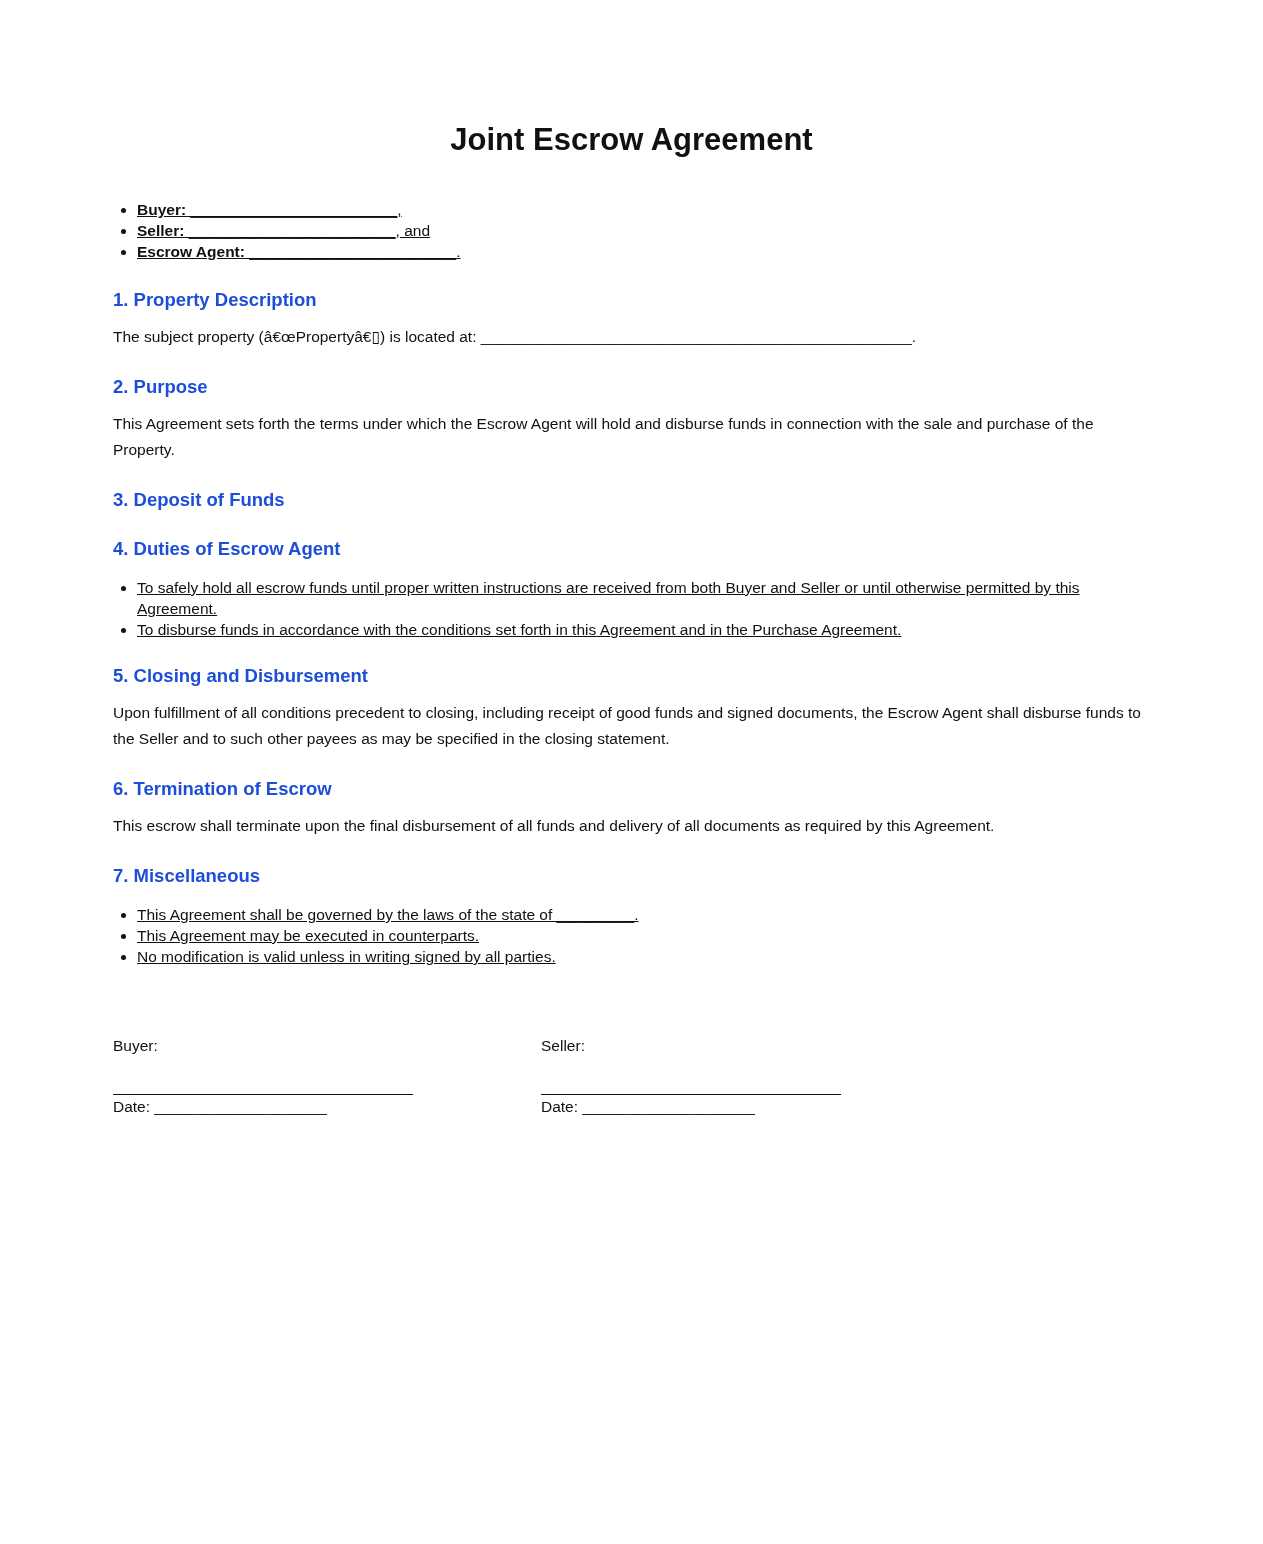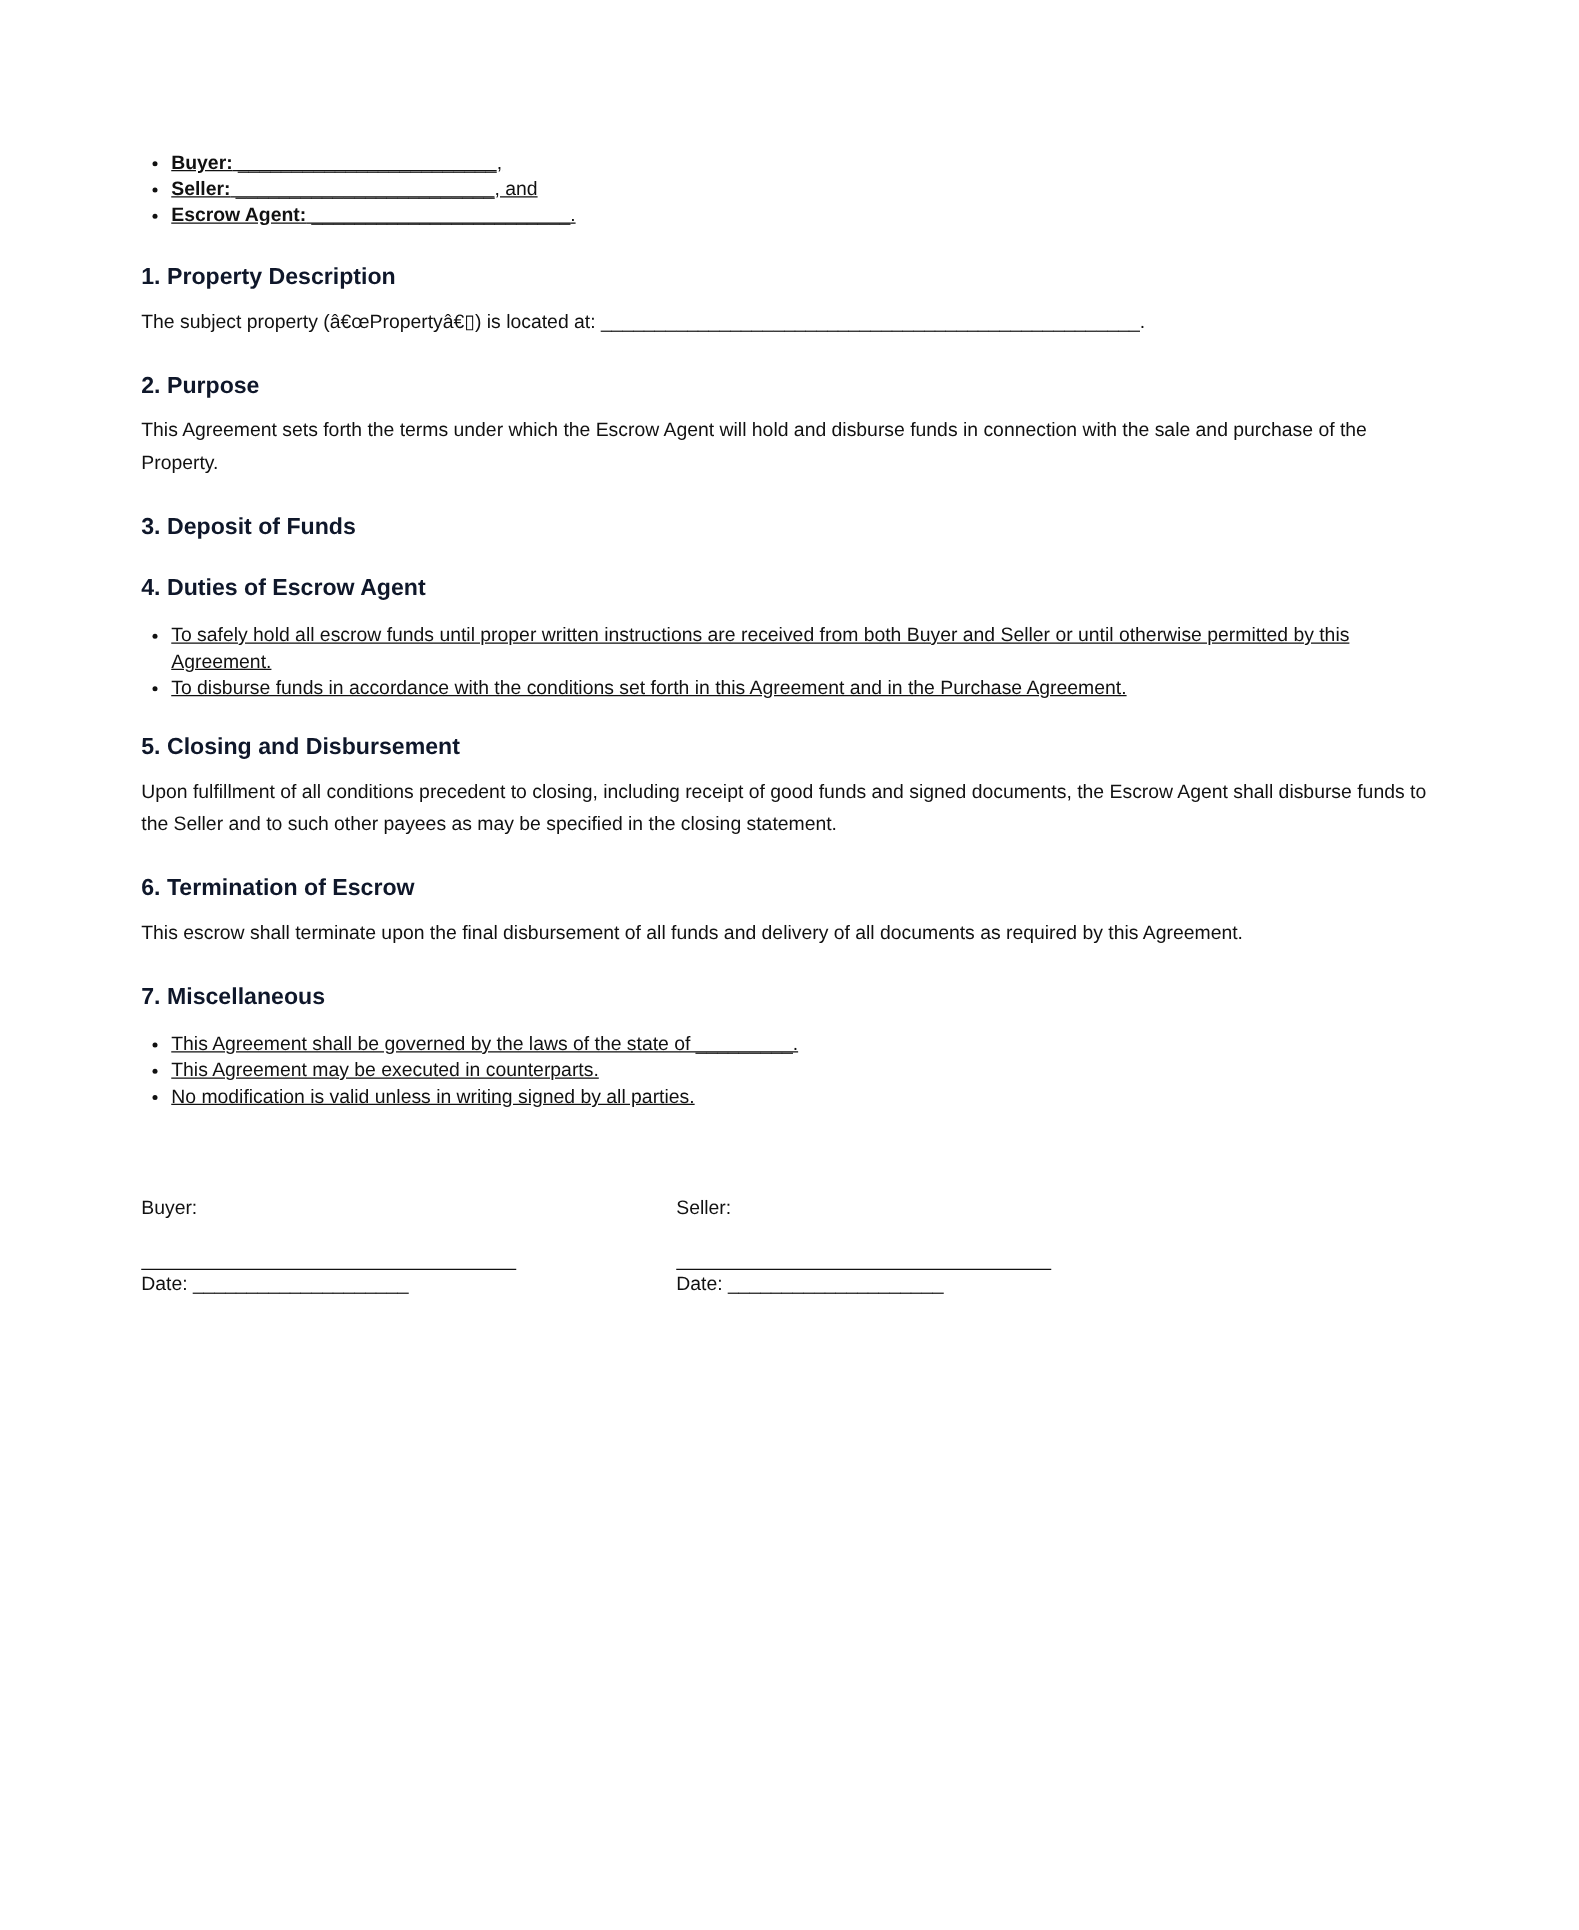--- a/index.html
+++ b/index.html
@@ -35,21 +35,21 @@
     text-decoration: underline;
   }
   ul li { line-height: 21px; }
   .intro { margin-bottom: 14px; }
   .parties { margin-bottom: 26px; }
   h2 {
     font-size: 18.5px;
     font-weight: bold;
     margin: 0 0 12px 0;
     line-height: 24px;
-    color: #0f172a;
+    color: #1d4ed8;
   }
   .section { margin-bottom: 25px; }
   .section ul { margin-top: 16px; }
   .section.list-section { margin-bottom: 24px; }
   .sig-area {
     display: flex;
     margin-top: 68px;
   }
   .sig-col {
     width: 428px;
@@ -61,20 +61,21 @@
     height: 37px;
   }
   .sig-date { line-height: 24px; }
   strong { font-weight: bold; }
 </style>
 </head>
 <body>
 
 <div class="page">
 
+  <h1>Joint Escrow Agreement</h1>
 
 
   <ul class="parties">
     <li><strong>Buyer:</strong><span> ________________________</span><span>,</span></li>
     <li><strong>Seller:</strong><span> ________________________</span><span>, and</span></li>
     <li><strong>Escrow Agent:</strong><span> ________________________</span><span>.</span></li>
   </ul>
 
   <div class="section">
     <h2>1. Property Description</h2>

